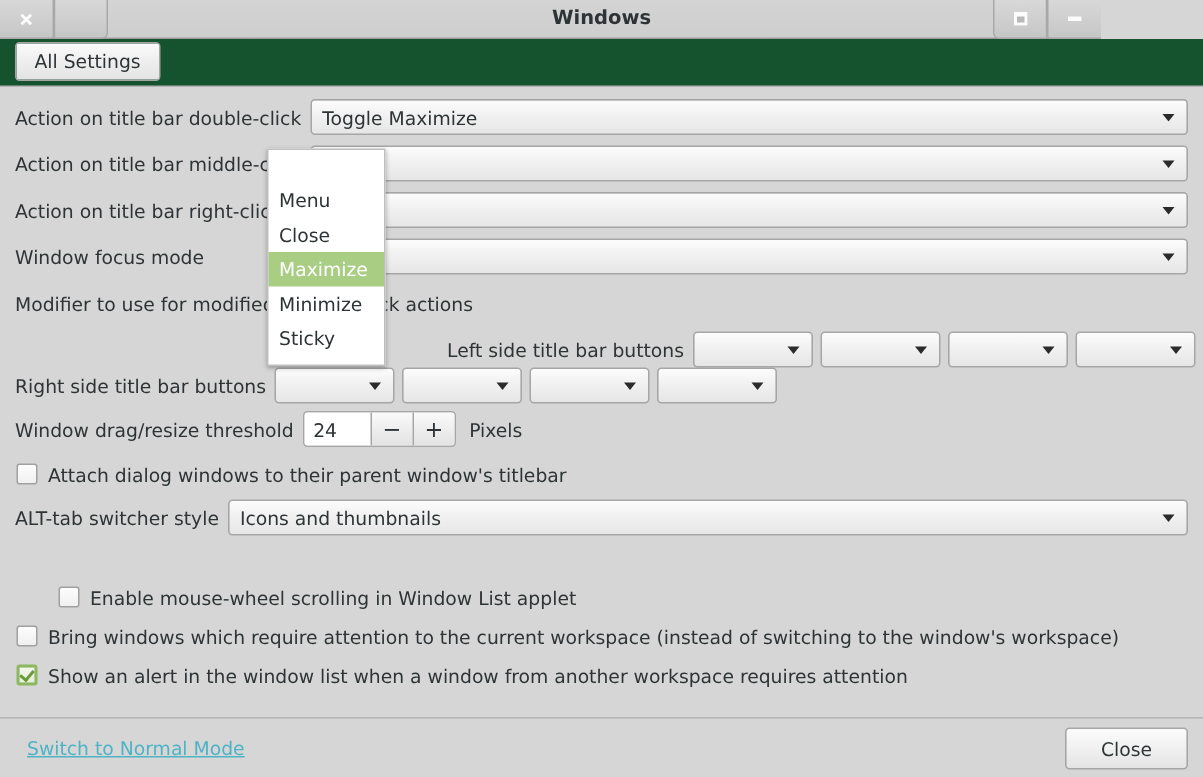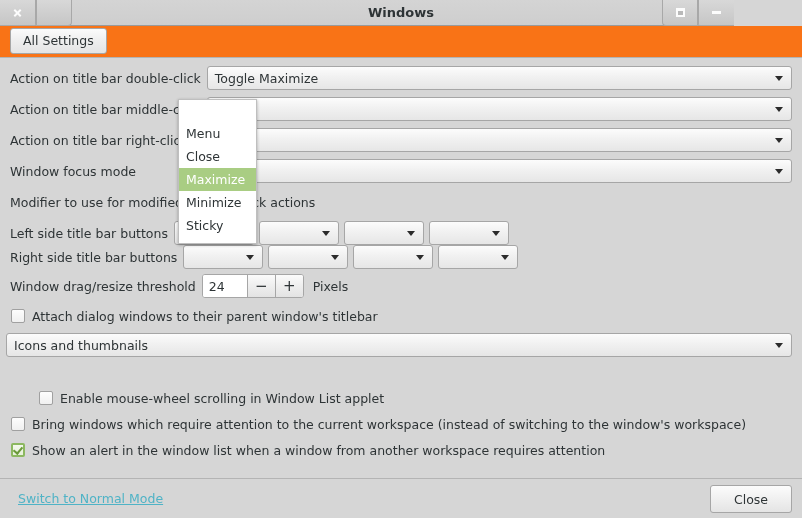--- a/index.html
+++ b/index.html
@@ -77,21 +77,21 @@
   .glyph-minimize {
     width: 9px; height: 3px;
     background: #fcfcfc;
   }
 
   
   .toolbar {
     position: absolute;
     left: 0; top: 26px;
     width: 802px; height: 32px;
-    background: #f97316;
+    background: #14532d;
     border-bottom: 1px solid #b4b4b4;
     box-sizing: border-box;
   }
   .all-settings-btn {
     position: absolute;
     left: 10px; top: 2px;
     height: 26px;
     padding: 0 12px;
     line-height: 24px;
     background: linear-gradient(to bottom, #fbfbfb 0%, #eeeeee 50%, #e4e4e4 100%);
@@ -352,21 +352,21 @@
     <div class="combo combo-wide">
       <span class="combo-text">Click</span>
       <span class="arrow"></span>
     </div>
   </div>
 
   <div class="row" style="top:131px;">
     <span class="row-label">Modifier to use for modified window click actions</span>
   </div>
 
-  <div class="row" style="top:162px;">
+  <div class="row" style="top:162px;justify-content:flex-end;">
     <span class="row-label">Left side title bar buttons</span>
     <div style="display:flex;margin-left:6px;">
       <div class="combo combo-small">
         <span class="combo-text"></span>
         <span class="arrow"></span>
       </div>
       <div class="combo combo-small">
         <span class="combo-text"></span>
         <span class="arrow"></span>
       </div>
@@ -412,20 +412,21 @@
     </div>
     <span class="spin-suffix">Pixels</span>
   </div>
 
   <div class="cbrow" style="top:246px;">
     <span class="checkbox"></span>
     <span class="cb-label">Attach dialog windows to their parent window's titlebar</span>
   </div>
 
   <div class="row" style="top:274px;">
+    <span class="row-label">ALT-tab switcher style</span>
     <div class="combo combo-wide">
       <span class="combo-text">Icons and thumbnails</span>
       <span class="arrow"></span>
     </div>
   </div>
 
 
   <div class="cbrow" style="top:328px;padding-left:28px;">
     <span class="checkbox"></span>
     <span class="cb-label">Enable mouse-wheel scrolling in Window List applet</span>

